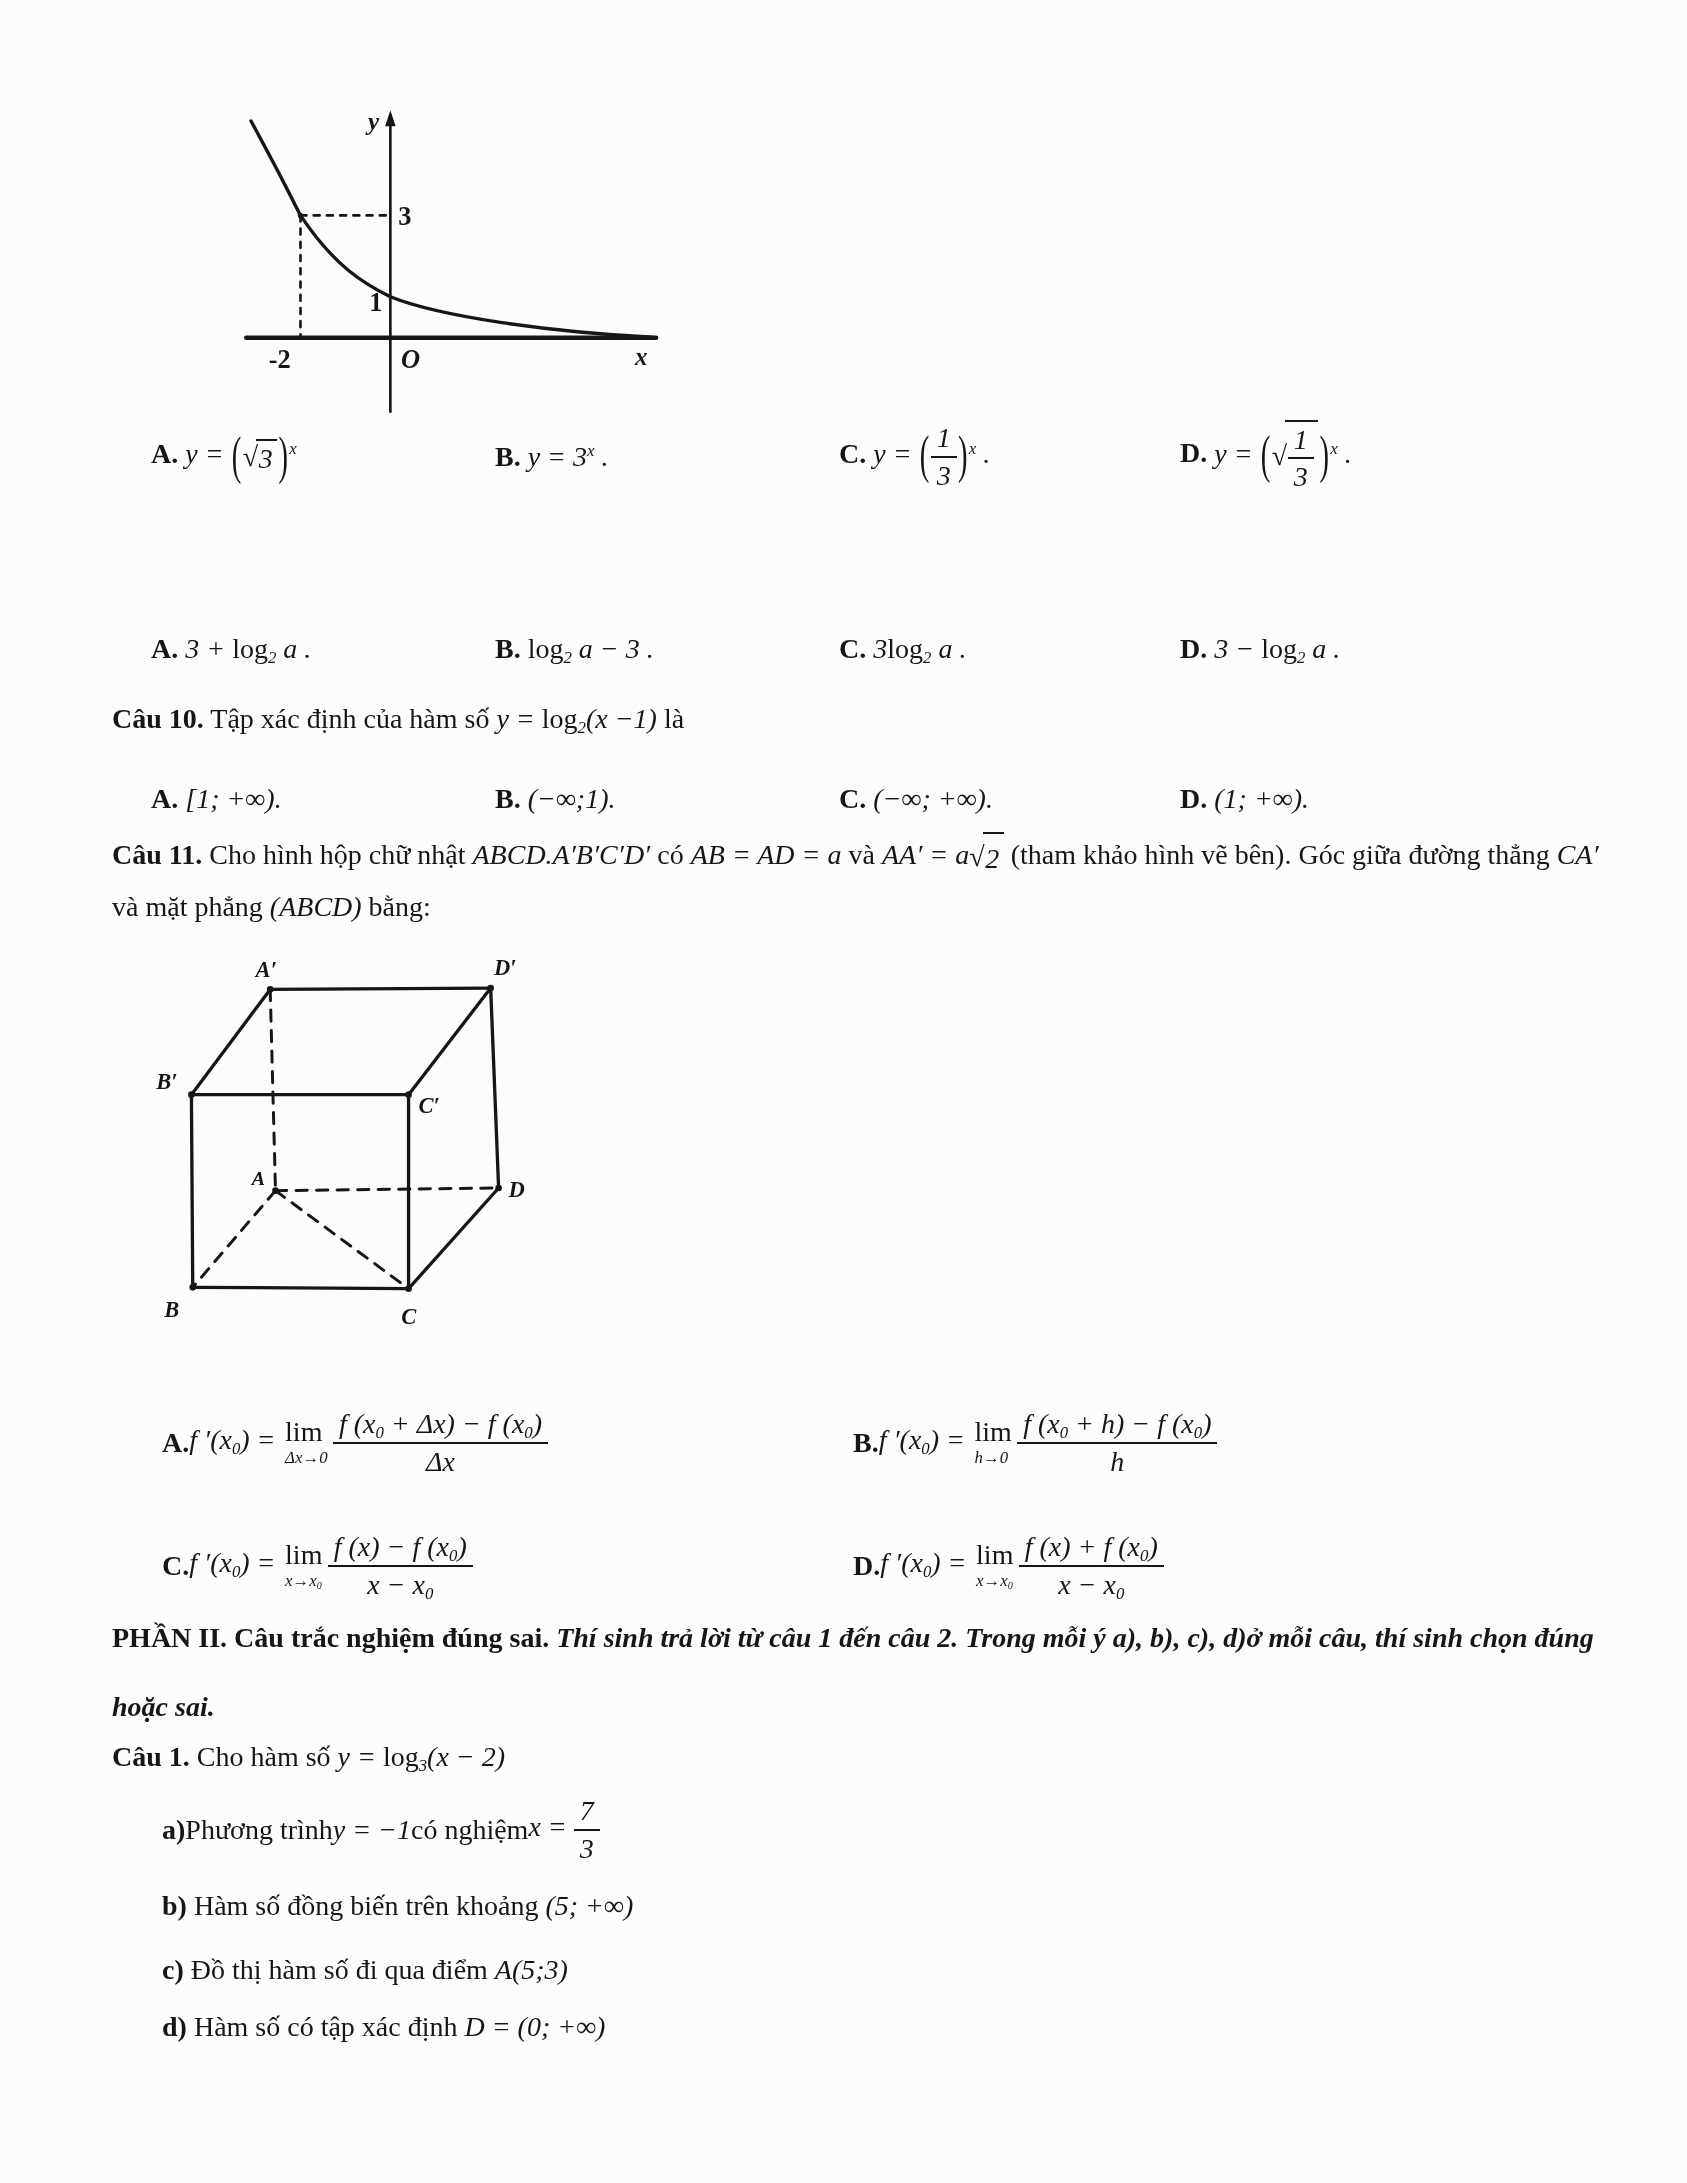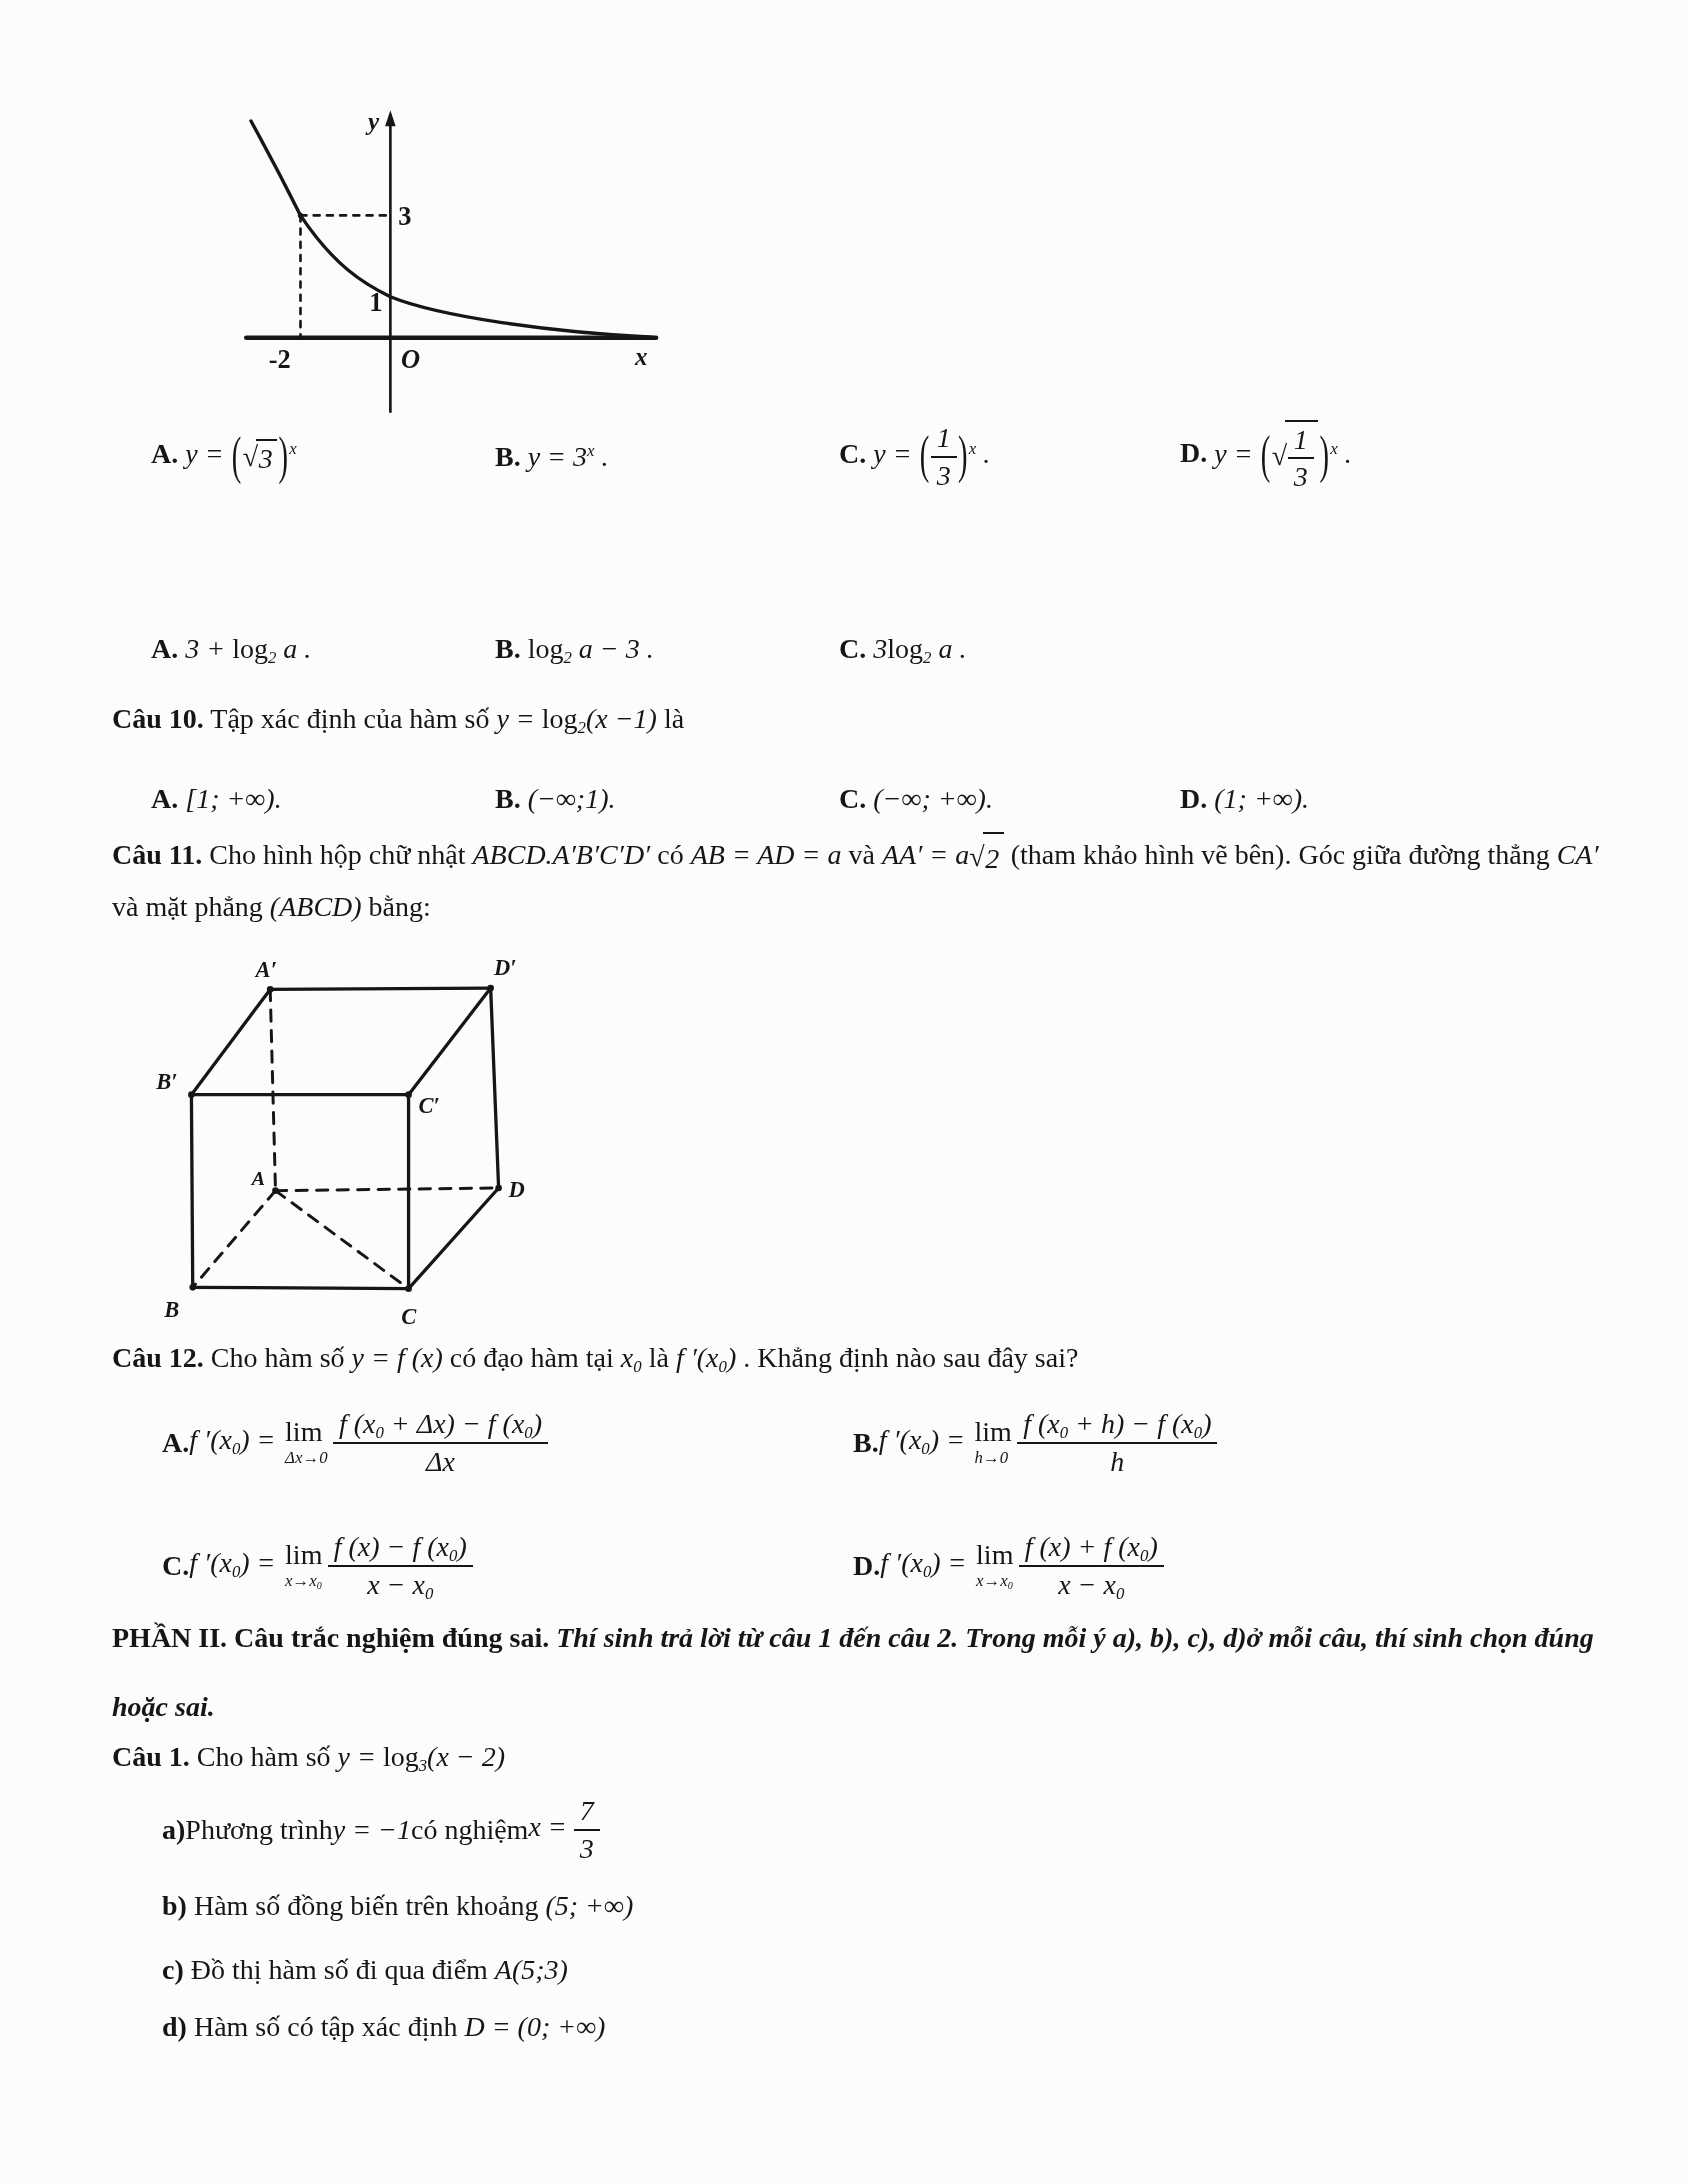--- a/index.html
+++ b/index.html
@@ -90,20 +90,21 @@
                 <span class="den">3</span>
               </span>
             </span>
           </span><span class="bigp">)</span><sup>x</sup> .</span></div>
   </div>
 
   <div class="opts4" style="top:619px;min-height:60px;">
     <div class="opt"><span class="seg-b">A.</span><span class="seg-m"> 3 + <span class="up">log</span><sub>2</sub> a .</span></div>
     <div class="opt"><span class="seg-b">B.</span><span class="seg-m"> <span class="up">log</span><sub>2</sub> a − 3 .</span></div>
     <div class="opt"><span class="seg-b">C.</span><span class="seg-m"> 3<span class="up">log</span><sub>2</sub> a .</span></div>
+    <div class="opt"><span class="seg-b">D.</span><span class="seg-m"> 3 − <span class="up">log</span><sub>2</sub> a .</span></div>
   </div>
 
   <div class="line" style="top:703px;"><span class="seg-b">Câu 10.</span><span class="seg-t"> Tập xác định của hàm số </span><span class="seg-m">y = <span class="up">log</span><sub>2</sub>(x −1)</span><span class="seg-t"> là</span></div>
   <div class="opts4" style="top:769px;min-height:60px;">
     <div class="opt"><span class="seg-b">A.</span><span class="seg-m"> [1; +∞).</span></div>
     <div class="opt"><span class="seg-b">B.</span><span class="seg-m"> (−∞;1).</span></div>
     <div class="opt"><span class="seg-b">C.</span><span class="seg-m"> (−∞; +∞).</span></div>
     <div class="opt"><span class="seg-b">D.</span><span class="seg-m"> (1; +∞).</span></div>
   </div>
 
@@ -142,21 +143,20 @@
     <text class="fig-label it" font-size="34" x="512" y="40">D′</text>
     <text class="fig-label it" font-size="34" x="2" y="212">B′</text>
     <text class="fig-label it" font-size="34" x="398" y="248">C′</text>
     <text class="fig-label it" font-size="30" x="146" y="356">A</text>
     <text class="fig-label it" font-size="34" x="534" y="374">D</text>
     <text class="fig-label it" font-size="34" x="14" y="556">B</text>
     <text class="fig-label it" font-size="34" x="372" y="566">C</text>
   </svg>
 
 
-  <div class="line" style="top:1342px;"><span class="seg-b">Câu 12.</span><span class="seg-t"> Cho hàm số </span><span class="seg-m">y = f (x)</span><span class="seg-t"> có đạo hàm tại </span><span class="seg-m">x<sub>0</sub></span><span class="seg-t"> là </span><span class="seg-m">f ′(x<sub>0</sub>)</span><span class="seg-t"> . Khẳng định nào sau đây sai?</span></div>
   <div class="grid2" style="top:1393px;">
     <div class="opt" style="min-height:99px;display:flex;align-items:center;">
         <span class="seg-b">A.</span>
         <span class="seg-m">  f ′(x<sub>0</sub>) = <span class="lim">
             <span class="limtop">lim</span>
             <span class="limbot">Δx→0</span>
           </span><span class="frac">
             <span class="num">f (x<sub>0</sub> + Δx) − f (x<sub>0</sub>)</span>
             <span class="den">Δx</span>
           </span></span>

